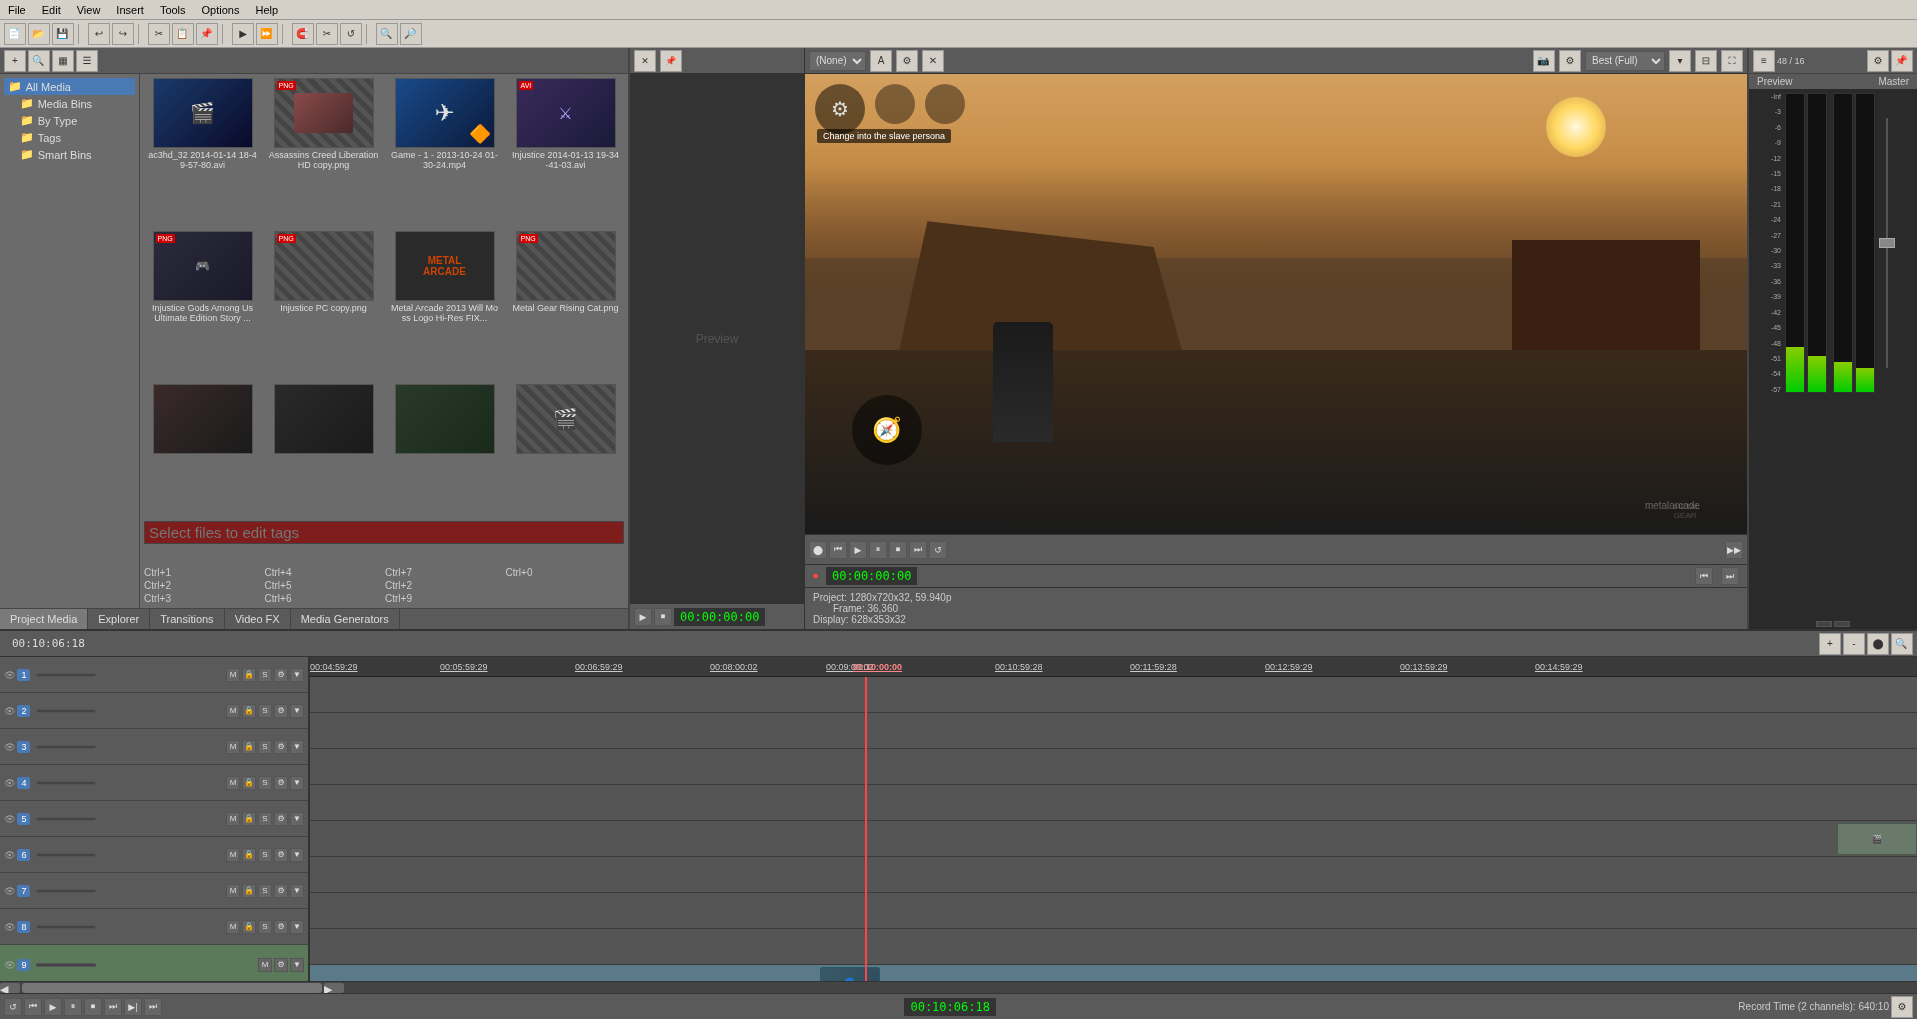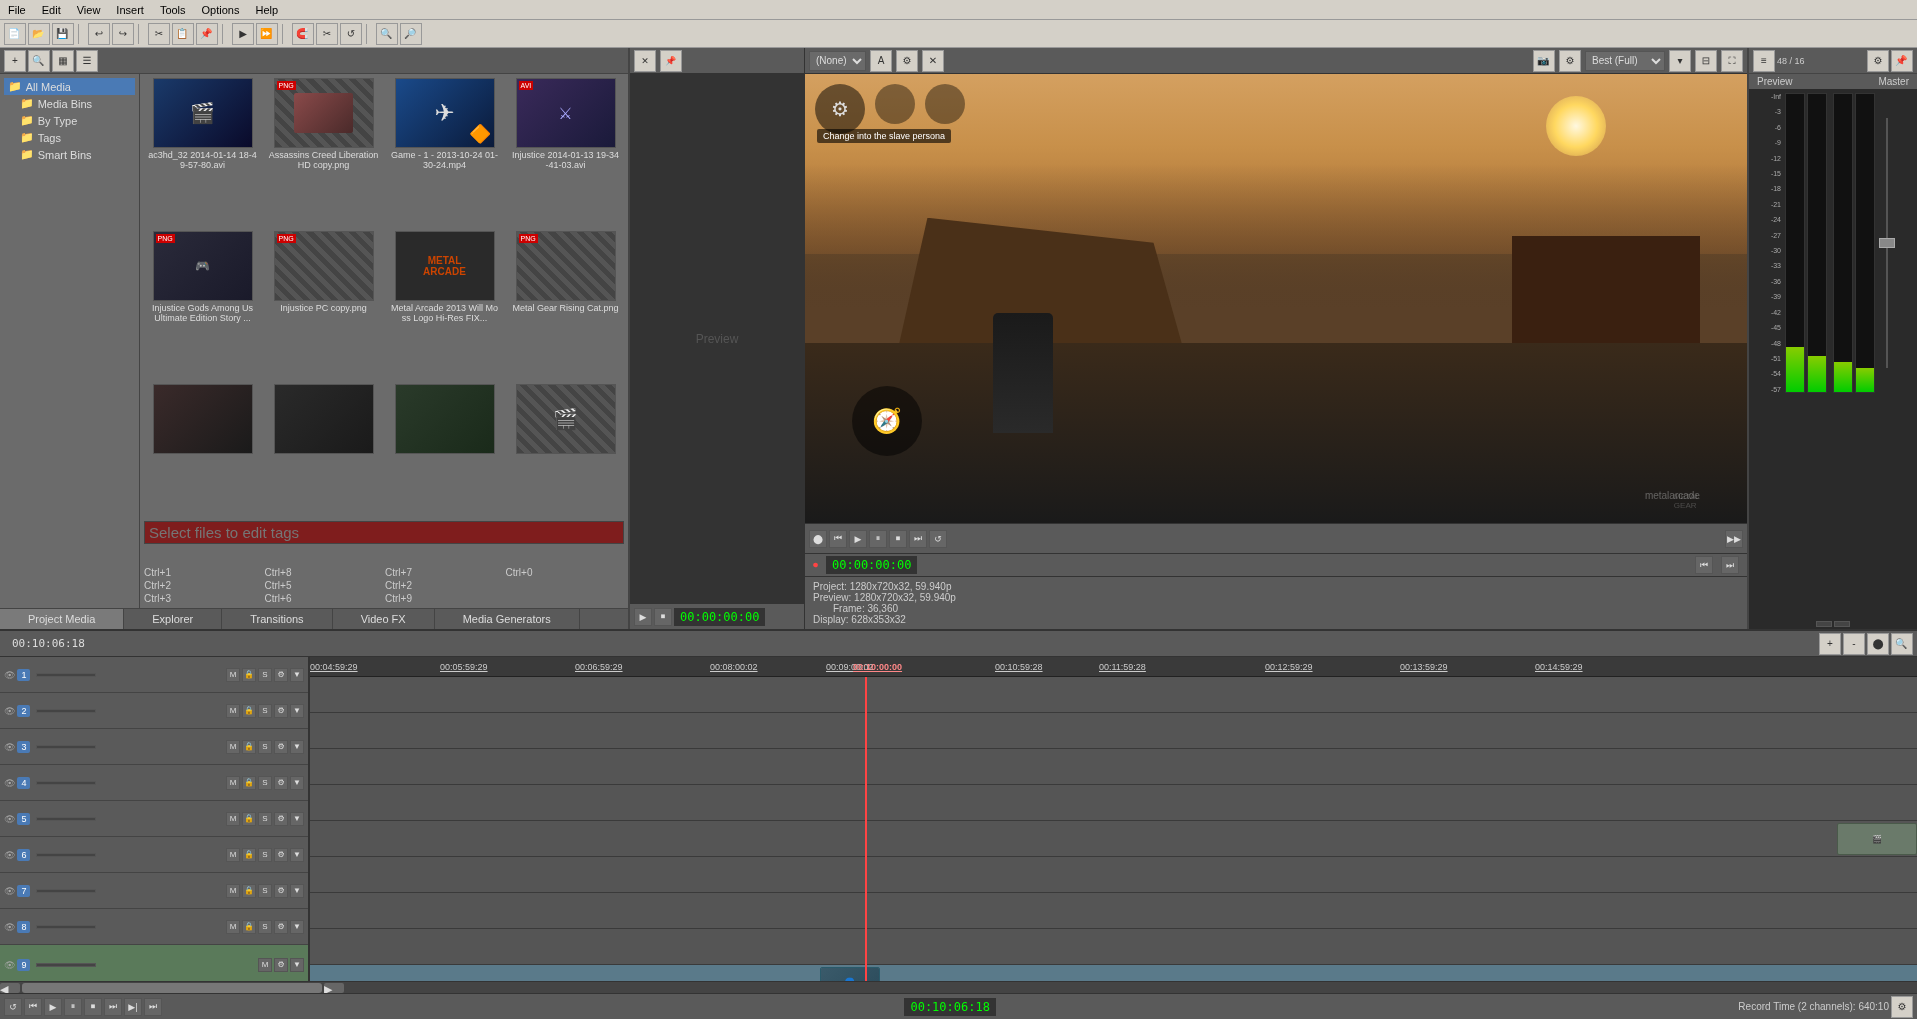--- a/index.html
+++ b/index.html
@@ -24,21 +24,21 @@
     .left-tree { width: 140px; background: #6b6b6b; border-right: 1px solid #444; padding: 4px; font-size: 11px; }
     .tree-item { padding: 2px 4px; cursor: pointer; display: flex; align-items: center; gap: 4px; }
     .tree-item.selected { background: #4a7ab5; }
     .media-grid { flex: 1; background: #6b6b6b; overflow-y: auto; padding: 4px; display: grid; grid-template-columns: repeat(4, 1fr); gap: 4px; }
     .media-item { display: flex; flex-direction: column; align-items: center; cursor: pointer; }
     .media-thumb { width: 100px; height: 70px; background: #444; border: 1px solid #555; display: flex; align-items: center; justify-content: center; overflow: hidden; position: relative; }
     .media-label { font-size: 9px; text-align: center; color: #ddd; margin-top: 2px; max-width: 110px; word-break: break-all; }
     .tag-input { width: calc(100% - 8px); margin: 4px; background: #7f1d1d; border: 1px solid #444; color: #aaa; padding: 2px 4px; font-size: 15px; }
     .shortcut-grid { display: grid; grid-template-columns: repeat(4, 1fr); padding: 4px; font-size: 10px; color: #ccc; gap: 2px; margin-top: 15px; }
     .left-tabs { display: flex; background: #5a5a5a; border-top: 1px solid #444; }
-    .left-tab { padding: 4px 28px; font-size: 11px; cursor: pointer; border-right: 1px solid #444; color: #ddd; text-align: center; }
+    .left-tab { padding: 4px 10px; font-size: 11px; cursor: pointer; border-right: 1px solid #444; color: #ddd; text-align: center; }
     .left-tab.active { background: #7a7a7a; }
     .center-toolbar { background: #5a5a5a; height: 26px; display: flex; align-items: center; padding: 0 4px; gap: 4px; border-bottom: 1px solid #333; }
     .center-preview { flex: 1; background: #1a1a1a; position: relative; display: flex; align-items: center; justify-content: center; }
     .preview-controls { background: #5a5a5a; height: 30px; display: flex; align-items: center; padding: 0 4px; gap: 2px; border-top: 1px solid #333; }
     .preview-time { background: #333; color: #0f0; font-size: 12px; padding: 2px 6px; font-family: monospace; }
     .ctrl-btn { width: 18px; height: 18px; background: #666; border: 1px solid #555; display: flex; align-items: center; justify-content: center; font-size: 9px; cursor: pointer; color: #ddd; }
 
     
     .right-panel { width: 170px; background: #5a5a5a; border-left: 2px solid #444; display: flex; flex-direction: column; }
     .right-toolbar { background: #5a5a5a; height: 26px; display: flex; align-items: center; padding: 0 4px; border-bottom: 1px solid #444; gap: 2px; }
@@ -224,21 +224,21 @@
               <div style="width:100%;height:100%;background:repeating-linear-gradient(45deg,#444,#444 5px,#555 5px,#555 10px);display:flex;align-items:center;justify-content:center;font-size:20px;">🎬</div>
             </div>
             <div class="media-label"></div>
           </div>
         </div>
 
         <input class="tag-input" style="flex-shrink: 0;" placeholder="Select files to edit tags">
 
         <div class="shortcut-grid">
           <span>Ctrl+1</span>
-          <span>Ctrl+8</span>
+          <span>Ctrl+4</span>
           <span>Ctrl+7</span>
           <span>Ctrl+0</span>
           <span>Ctrl+2</span>
           <span>Ctrl+5</span>
           <span>Ctrl+2</span>
           <span></span>
           <span>Ctrl+3</span>
           <span>Ctrl+6</span>
           <span>Ctrl+9</span>
           <span></span>
@@ -333,21 +333,20 @@
       </div>
       <div style="display:flex;align-items:center;background:#5a5a5a;padding:2px 8px;border-top:1px solid #333;gap:8px;">
         <span style="color:#ff4444;font-size:10px;">⏺</span>
         <div class="preview-time" style="font-size:12px;">00:00:00:00</div>
         <div style="flex:1;"></div>
         <div class="ctrl-btn">⏮</div>
         <div class="ctrl-btn">⏭</div>
       </div>
       <div class="project-info">
         <div>Project: 1280x720x32, 59.940p</div>
-        <div>Preview: 1280x720x32, 59.940p</div>
         <span style="margin-left:20px;">Frame:</span>
         <span>36,360</span>
         <div>Display: 628x353x32</div>
       </div>
     </div>
 
     <div class="right-panel">
       <div class="right-toolbar">
         <div class="tb-btn">≡</div>
         <span style="font-size:9px;color:#ccc;">48 / 16</span>
@@ -542,21 +541,21 @@
     <div class="timeline-tracks" style="position:relative;">
 
       <div class="timeline-ruler" style="position:relative;min-width:1600px;">
         <span class="ruler-time" style="left:0px;">00:04:59:29</span>
         <span class="ruler-time" style="left:130px;">00:05:59:29</span>
         <span class="ruler-time" style="left:265px;">00:06:59:29</span>
         <span class="ruler-time" style="left:400px;">00:08:00:02</span>
         <span class="ruler-time" style="left:516px;">00:09:00:02</span>
         <span class="ruler-time" style="left:543px;color:#ff8888;font-weight:bold;">00:10:00:00</span>
         <span class="ruler-time" style="left:685px;">00:10:59:28</span>
-        <span class="ruler-time" style="left:789px;text-align:center;">00:11:59:28</span>
+        <span class="ruler-time" style="left:820px;text-align:center;">00:11:59:28</span>
         <span class="ruler-time" style="left:955px;">00:12:59:29</span>
         <span class="ruler-time" style="left:1090px;">00:13:59:29</span>
         <span class="ruler-time" style="left:1225px;">00:14:59:29</span>
       </div>
 
       <div class="track-lanes" style="min-width:1600px;position:relative;">
 
         <div class="track-lane" style="height:36px;"></div>
         <div class="track-lane" style="height:36px;"></div>
         <div class="track-lane" style="height:36px;"></div>

